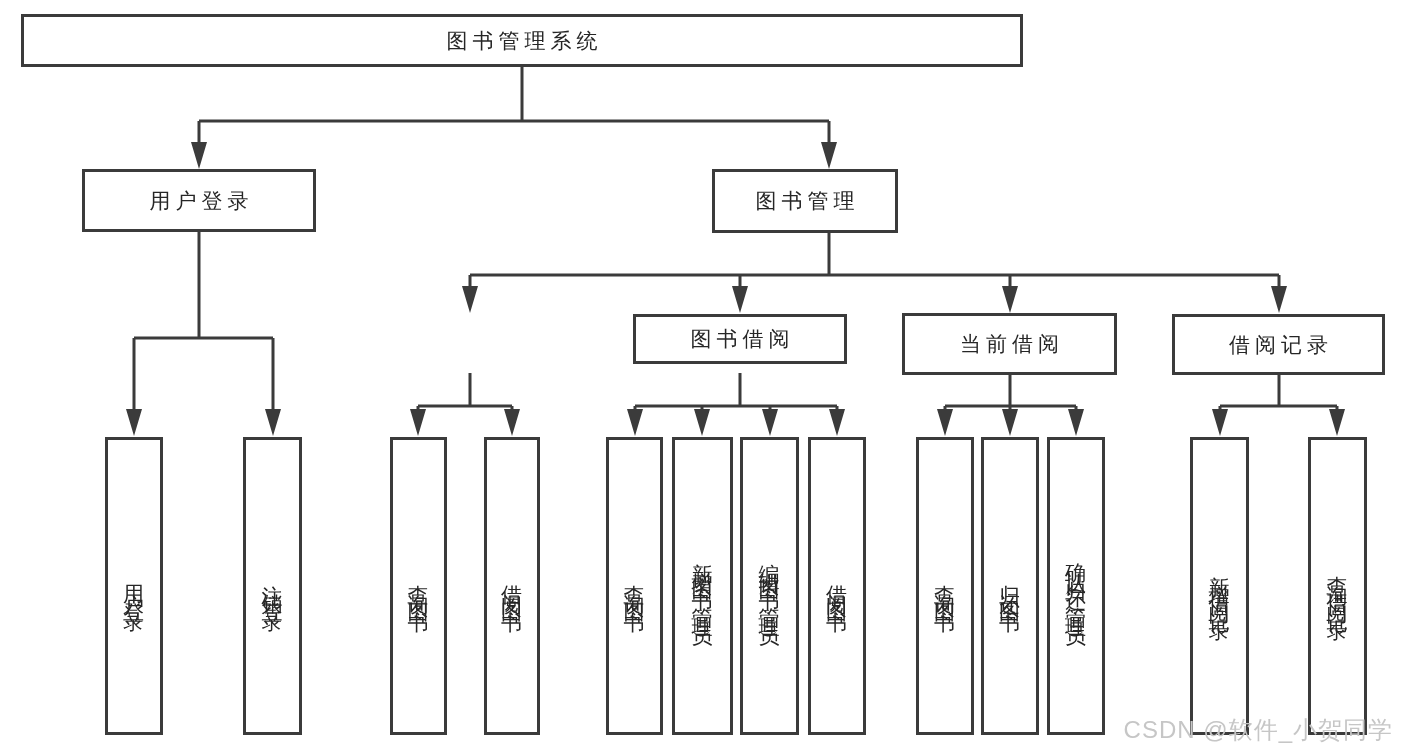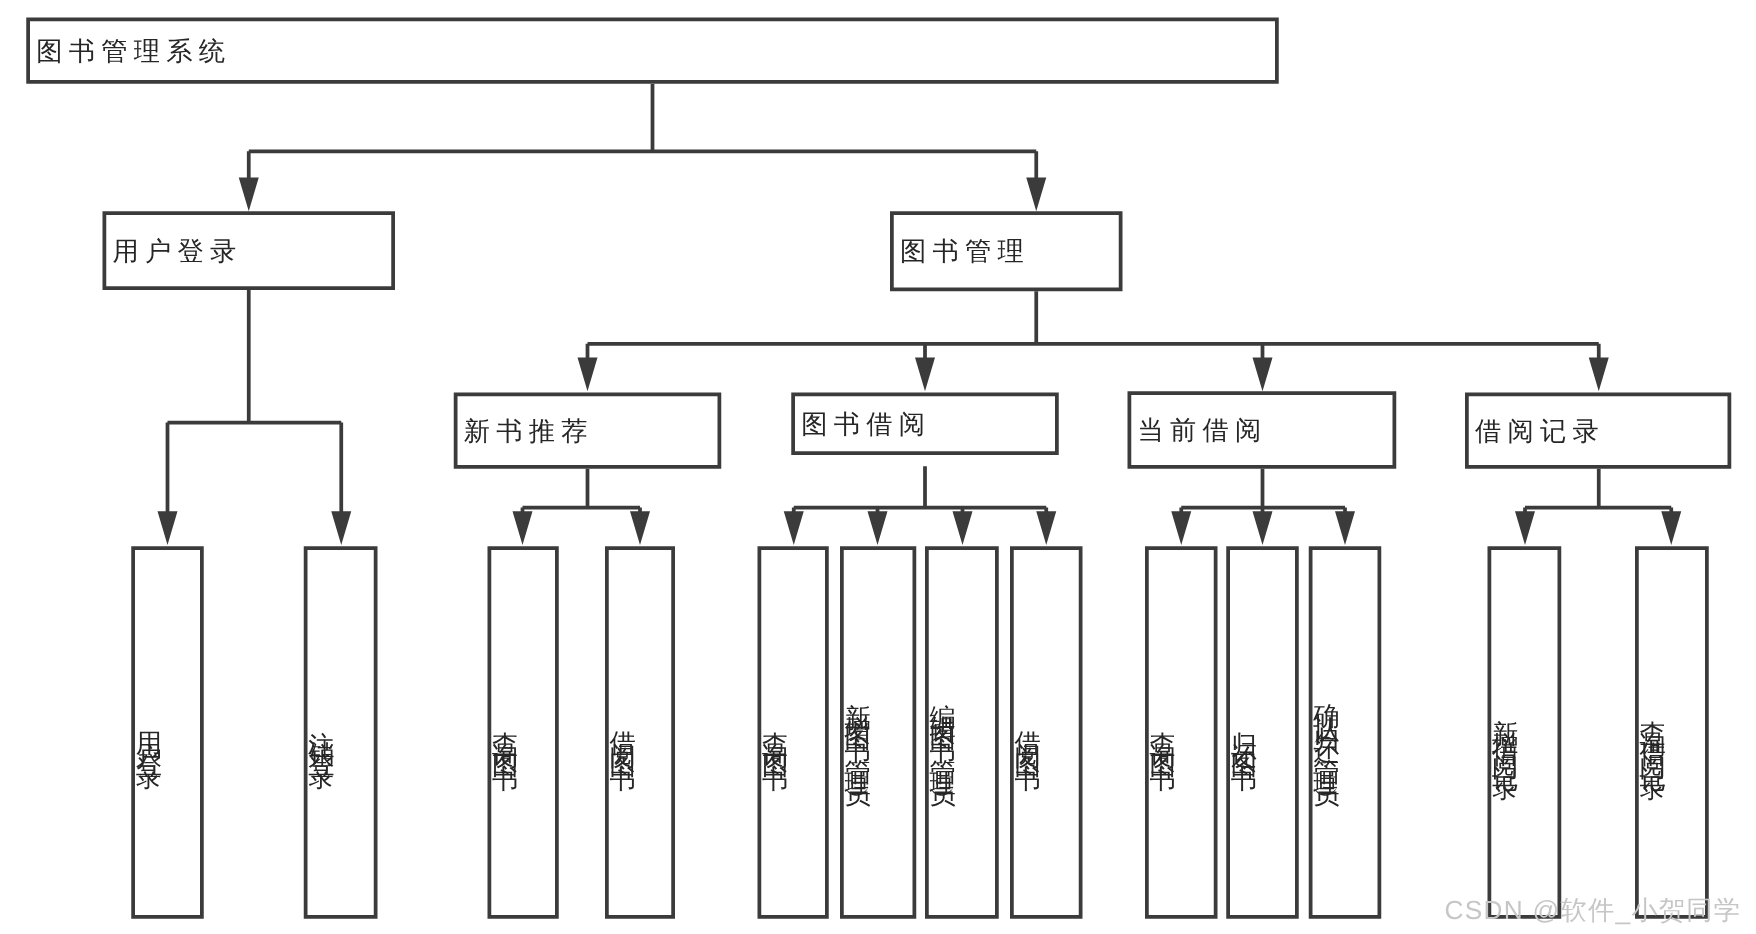--- a/index.html
+++ b/index.html
@@ -15,41 +15,41 @@
     width:1405px; height:747px;
     pointer-events:none;
   }
   .node {
     position:absolute;
     box-sizing:border-box;
     border:3px solid #3b3b3b;
     background:#ffffff;
     display:flex;
     align-items:center;
-    justify-content:flex-start;
+    justify-content:center;
     z-index:2;
   }
   .lbl {
     font-size:21px;
     color:#262626;
     letter-spacing:5px;
     white-space:nowrap;
     text-indent:5px; 
   }
   .node.v .lbl {
     writing-mode:vertical-rl;
     letter-spacing:9px;
     line-height:1;
     white-space:nowrap;
     text-indent:0;
   }
   .watermark {
     position:absolute;
     top:714px; right:12px;
-    font-size:21px;
+    font-size:24px;
     color:#c6c6c6;
     letter-spacing:1px;
     z-index:3;
     white-space:nowrap;
   }
 </style>
 </head>
 <body>
 
 <div class="stage">
@@ -96,23 +96,20 @@
     <span class="lbl">图书管理系统</span>
   </div>
 
   <div class="node" style="left:82px;top:169px;width:234px;height:63px">
     <span class="lbl">用户登录</span>
   </div>
   <div class="node" style="left:712px;top:169px;width:186px;height:64px">
     <span class="lbl">图书管理</span>
   </div>
 
-  <div class="node" style="left:363px;top:314px;width:214px;height:61px">
-    <span class="lbl">新书推荐</span>
-  </div>
   <div class="node" style="left:633px;top:314px;width:214px;height:50px">
     <span class="lbl">图书借阅</span>
   </div>
   <div class="node" style="left:902px;top:313px;width:215px;height:62px">
     <span class="lbl">当前借阅</span>
   </div>
   <div class="node" style="left:1172px;top:314px;width:213px;height:61px">
     <span class="lbl">借阅记录</span>
   </div>
 

